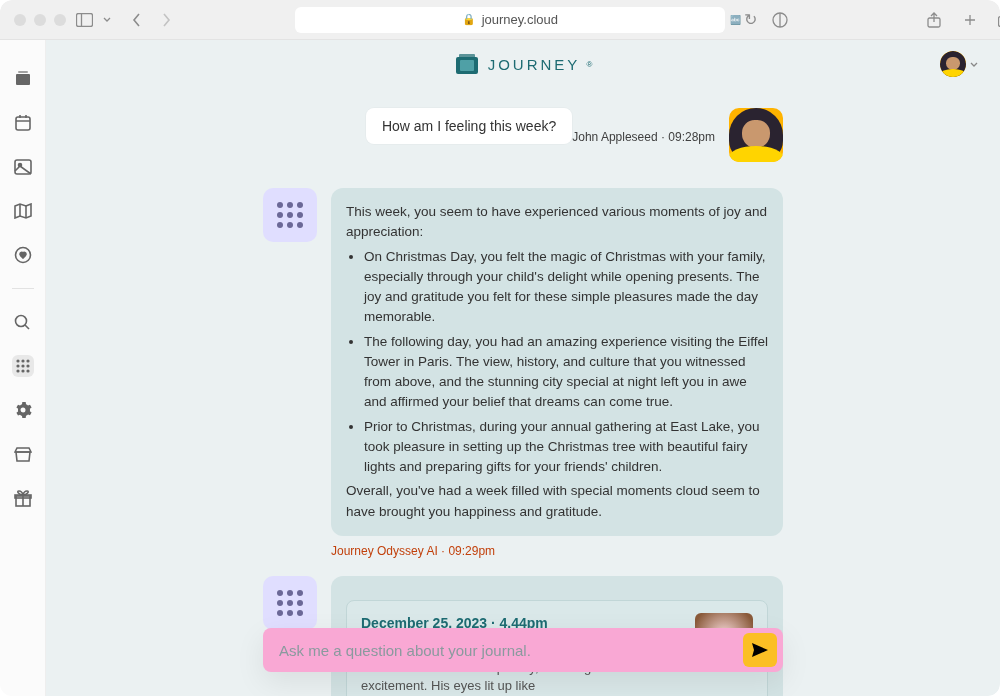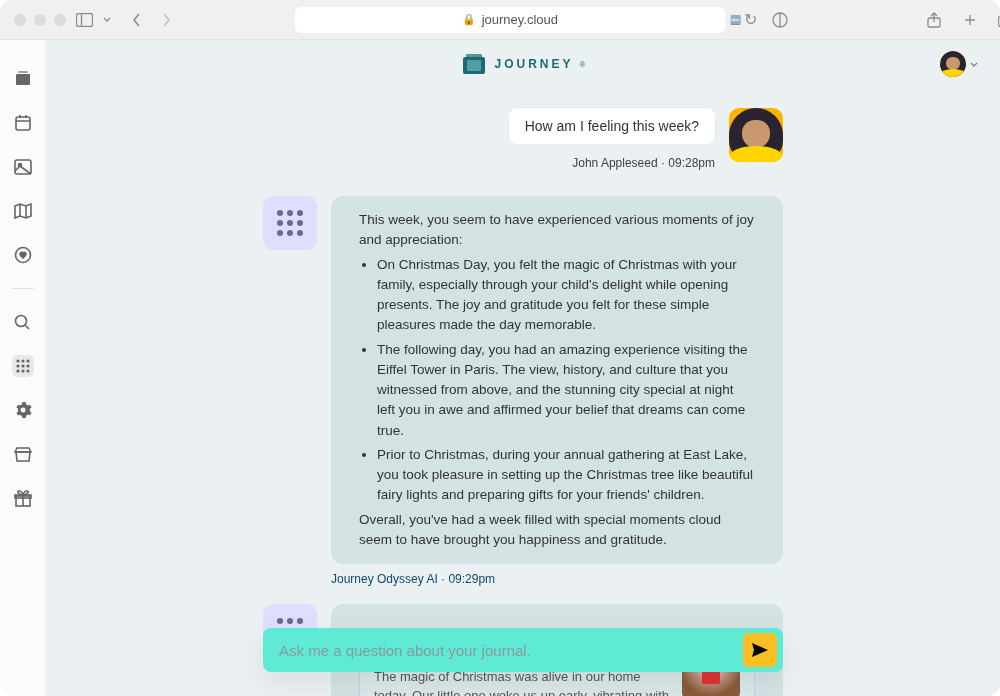--- a/index.html
+++ b/index.html
@@ -19,49 +19,49 @@
 .app { display:flex; height:656px; }
 .sidebar { width:46px; background:#fbfbfb; border-right:1px solid #eee; display:flex; flex-direction:column; align-items:center; padding-top:28px; gap:22px;}
 .sidebar .sicon { width:22px; height:22px; color:#666; display:flex; align-items:center; justify-content:center; border-radius:6px; cursor:pointer;}
 .sidebar .sicon.active { background:#e8e8e8; }
 .sidebar hr { width:22px; border:none; border-top:1px solid #e2e2e2; margin:0;}
 
 .main { flex:1; background:#ebf1f2; position:relative; display:flex; flex-direction:column; overflow:hidden; border-bottom-right-radius:12px;}
 .header { height:48px; display:flex; align-items:center; justify-content:center; position:relative;}
 .logo-wrap { display:flex; align-items:center; gap:8px; color:#1d6b72;}
 .logo-mark { width:26px; height:24px; }
-.logo-text { font-weight:700; letter-spacing:3px; font-size:12px; position:relative;}
+.logo-text { font-weight:400; letter-spacing:3px; font-size:15px; position:relative;}
 .avatar-dd { position:absolute; right:22px; display:flex; align-items:center; gap:4px; cursor:pointer;}
 .avatar-sm { width:26px; height:26px; border-radius:50%; background:#ffb300; overflow:hidden; }
 
 .chat-scroll { flex:1; overflow:hidden; position:relative; }
 .chat-inner { width:520px; margin:0 auto; padding:20px 0 60px 0;}
 
 .row-user { display:flex; gap:14px; justify-content:flex-end; align-items:flex-start; margin-bottom:26px;}
-.bubble-user-wrap { display:flex; flex-direction:column; align-items:flex-end;text-align:right;}
+.bubble-user-wrap { display:flex; flex-direction:row; align-items:flex-end;text-align:right;}
 .bubble-user { background:#fff; border-radius:8px; padding:10px 16px; font-size:14px; color:#333; box-shadow:0 0 0 1px rgba(0,0,0,0.02);}
 .meta { font-size:12px; color:#404040; margin-top:12px;}
 .avatar-lg { width:54px; height:54px; border-radius:10px; background:#ffb300; overflow:hidden; flex-shrink:0;}
 
 .row-ai { display:flex; gap:14px; align-items:flex-start; margin-bottom:8px;}
 .ai-avatar { width:54px; height:54px; border-radius:10px; background:#e0deff; display:flex; align-items:center; justify-content:center; flex-shrink:0;}
 .ai-dots { display:grid; grid-template-columns:repeat(3,6px); grid-gap:4px;}
 .ai-dots span{ width:6px; height:6px; border-radius:50%; background:#6b6897;}
-.bubble-ai { background:#d3e3e4; border-radius:12px; padding:14px 28px; font-size:13.5px; color:#333; line-height:1.5; flex:1;}
+.bubble-ai { background:#d3e3e4; border-radius:12px; padding:14px 15px; font-size:13.5px; color:#333; line-height:1.5; flex:1;}
 .bubble-ai ul{ padding-left:18px; margin:4px 0;}
 .bubble-ai li{ margin-bottom:4px;}
-.ai-meta { font-size:12px; color:#0c4a6e; margin:8px 0 18px 68px;}
+.ai-meta { font-size:12px; color:#c2410c; margin:8px 0 18px 68px;}
 
 .entry-card { background:#dae8e9; border:1px solid #c1d6d7; border-radius:8px; padding:12px 14px; margin-top:10px; display:flex; gap:12px; align-items:flex-start;}
 .entry-text { flex:1; }
 .entry-title { color:#1d6b72; font-weight:600; font-size:14px; margin-bottom:6px;}
 .entry-body { font-size:13px; color:#555; line-height:1.45;}
 .entry-thumb { width:58px; height:58px; border-radius:6px; background:#bbb; flex-shrink:0; overflow:hidden;}
 
-.composer { position:absolute; bottom:24px; left:50%; transform:translateX(-50%); width:520px; height:44px; background:#5eead4; border-radius:8px; display:flex; align-items:center; padding:0 6px 0 16px; box-shadow:0 10px 30px rgba(0,0,0,0.08);}
+.composer { position:absolute; bottom:24px; left:50%; transform:translateX(-50%); width:520px; height:44px; background:#f9a8d4; border-radius:8px; display:flex; align-items:center; padding:0 6px 0 16px; box-shadow:0 10px 30px rgba(0,0,0,0.08);}
 .composer input { flex:1; border:none; background:transparent; font-size:15px; color:#5a6a6e; outline:none;}
 .composer input::placeholder{color:#8a9a9e;}
 .send-btn { width:34px; height:34px; background:#fbbf24; border-radius:6px; display:flex; align-items:center; justify-content:center; cursor:pointer; font-size:17px; font-weight:700;}
 
 
 .face { width:100%; height:100%; position:relative; }
 .face .hair{ position:absolute; inset:0; background:#2a2330; border-radius:50% 50% 40% 40%;}
 .face .skin{ position:absolute; top:22%; left:24%; width:52%; height:52%; background:#c9986e; border-radius:45% 45% 50% 50%;}
 .face .shirt{ position:absolute; bottom:-10%; left:0; right:0; height:40%; background:#ffd400; border-radius:50% 50% 0 0;}
 
@@ -268,21 +268,21 @@
                 <span></span>
                 <span></span>
                 <span></span>
               </div>
             </div>
           <div class="bubble-ai">
             <div>This week, you seem to have experienced various moments of joy and appreciation:</div>
             <ul>
               <li>On Christmas Day, you felt the magic of Christmas with your family, especially through your child's delight while opening presents. The joy and gratitude you felt for these simple pleasures made the day memorable.</li>
               <li>The following day, you had an amazing experience visiting the Eiffel Tower in Paris. The view, history, and culture that you witnessed from above, and the stunning city special at night left you in awe and affirmed your belief that dreams can come true.</li>
-              <li>Prior to Christmas, during your annual gathering at East Lake, you took pleasure in setting up the Christmas tree like beautiful fairy lights and preparing gifts for your friends' children.</li>
+              <li>Prior to Christmas, during your annual gathering at East Lake, you took pleasure in setting up the Christmas tree with beautiful fairy lights and preparing gifts for your friends' children.</li>
             </ul>
             <div>Overall, you've had a week filled with special moments cloud seem to have brought you happiness and gratitude.</div>
           </div>
         </div>
         <div class="ai-meta">Journey Odyssey AI · 09:29pm</div>
 
         <div class="row-ai">
           <div class="ai-avatar">
               <div class="ai-dots">
                 <span></span>

